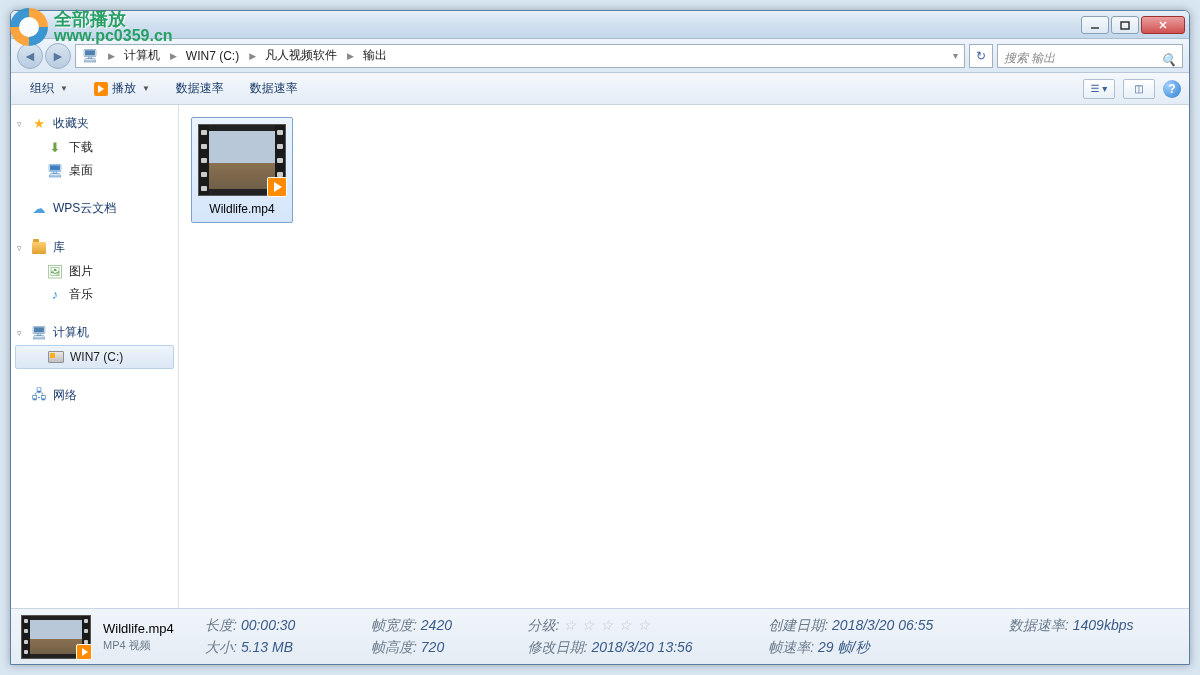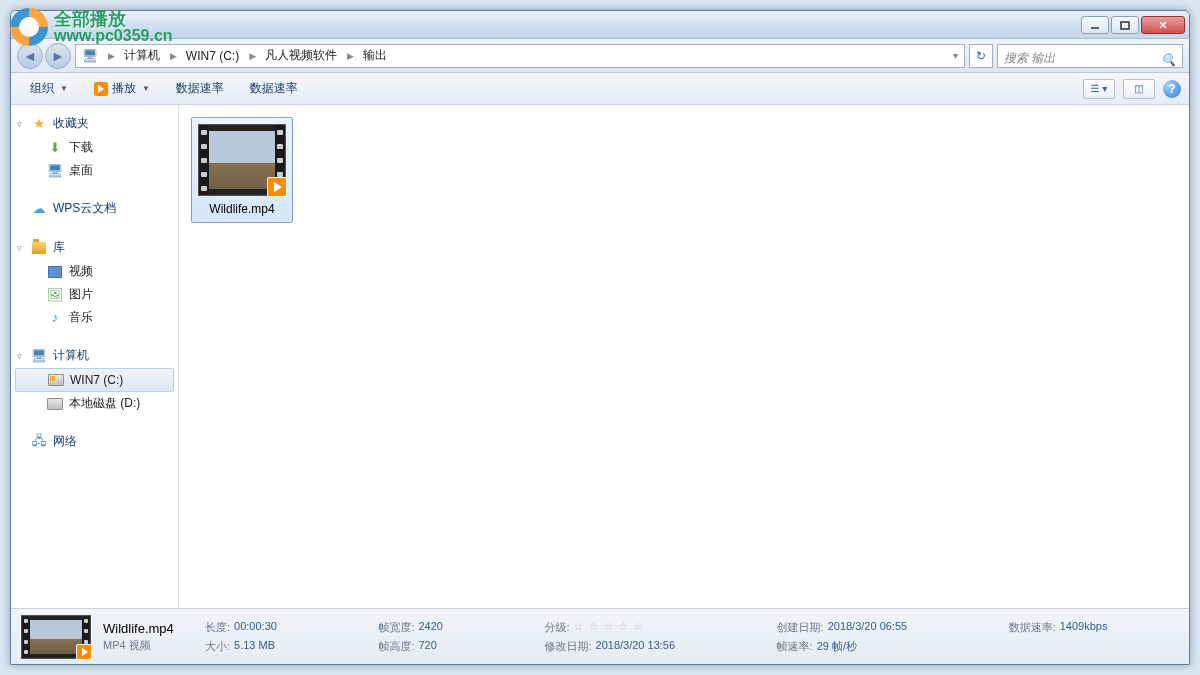--- a/index.html
+++ b/index.html
@@ -71,21 +71,21 @@
 .details { height: 56px; background: linear-gradient(to bottom, #f0f5fa, #e4ecf4); border-top: 1px solid #c8d4e0; display: flex; align-items: center; padding: 4px 10px; font-size: 12px; gap: 12px; }
 .det-thumb { width: 70px; height: 44px; background: #222; position: relative; border: 1px solid #555; flex-shrink: 0; }
 .det-thumb .thumb-holes { width: 8px; }
 .det-thumb .thumb-holes span { width: 4px; height: 4px; }
 .det-thumb .thumb-img { left: 8px; right: 8px; top: 4px; bottom: 4px; }
 .det-thumb .thumb-play { width: 16px; height: 16px; }
 .det-thumb .thumb-play::after { border-left-width: 6px; border-top-width: 4px; border-bottom-width: 4px; }
 .det-title { display: flex; flex-direction: column; gap: 2px; min-width: 90px; }
 .det-title .name { color: #000; font-size: 13px; }
 .det-title .type { color: #6a7a8a; font-size: 11px; }
-.det-grid { flex: 1; display: grid; grid-template-columns: repeat(5, auto); grid-template-rows: repeat(2, auto); column-gap: 30px; row-gap: 4px; color: #222; font-size: 11px; align-content: center; }
+.det-grid { flex: 1; display: grid; grid-template-columns: repeat(5, auto); grid-template-rows: repeat(2, auto); column-gap: 30px; row-gap: 4px; color: #222; font-size: 14px; align-content: center; font-style: italic; }
 .det-cell { display: flex; gap: 4px; white-space: nowrap; }
 .det-cell .lbl { color: #6a7a8a; }
 .det-cell .val { color: #3a5a8a; }
 .stars { color: #c0c8d0; letter-spacing: 1px; }
 
 .watermark { position: absolute; top: 8px; left: 10px; z-index: 100; pointer-events: none; display: flex; align-items: center; gap: 6px; opacity: 0.92; }
 .wm-logo { width: 38px; height: 38px; border-radius: 50%; background: conic-gradient(#ffa030 0 25%, #3090d0 25% 50%, #ffa030 50% 75%, #3090d0 75% 100%); position: relative; }
 .wm-logo::after { content:''; position:absolute; inset: 9px; background: #fff; border-radius: 50%; }
 .wm-text { display: flex; flex-direction: column; line-height: 1; }
 .wm-text .t1 { font-size: 18px; font-weight: bold; color: #1a9a5a; text-shadow: 1px 1px 0 #fff; }
@@ -199,52 +199,40 @@
       </div>
       <div class="side-group">
         <div class="side-head">
             <span class="exp">▿</span>
             <span class="ico">
               <span class="ico-lib"></span>
             </span>
             <span>库</span>
           </div>
         <div class="side-item">
-            <span class="ico">
-              <span class="ico-vid"></span>
-            </span>
-            <span>视频</span>
-          </div>
-        <div class="side-item">
             <span class="ico ico-pic">🖼</span>
             <span>图片</span>
           </div>
         <div class="side-item">
             <span class="ico ico-mus">♪</span>
             <span>音乐</span>
           </div>
       </div>
       <div class="side-group">
         <div class="side-head">
             <span class="exp">▿</span>
             <span class="ico ico-comp">🖥</span>
             <span>计算机</span>
           </div>
         <div class="side-item sel">
             <span class="ico">
               <span class="ico-drv win"></span>
             </span>
             <span>WIN7 (C:)</span>
           </div>
-        <div class="side-item">
-            <span class="ico">
-              <span class="ico-drv"></span>
-            </span>
-            <span>本地磁盘 (D:)</span>
-          </div>
       </div>
       <div class="side-group">
         <div class="side-head">
             <span class="ico ico-net">🖧</span>
             <span>网络</span>
           </div>
       </div>
     </div>
 
     <div class="content">

